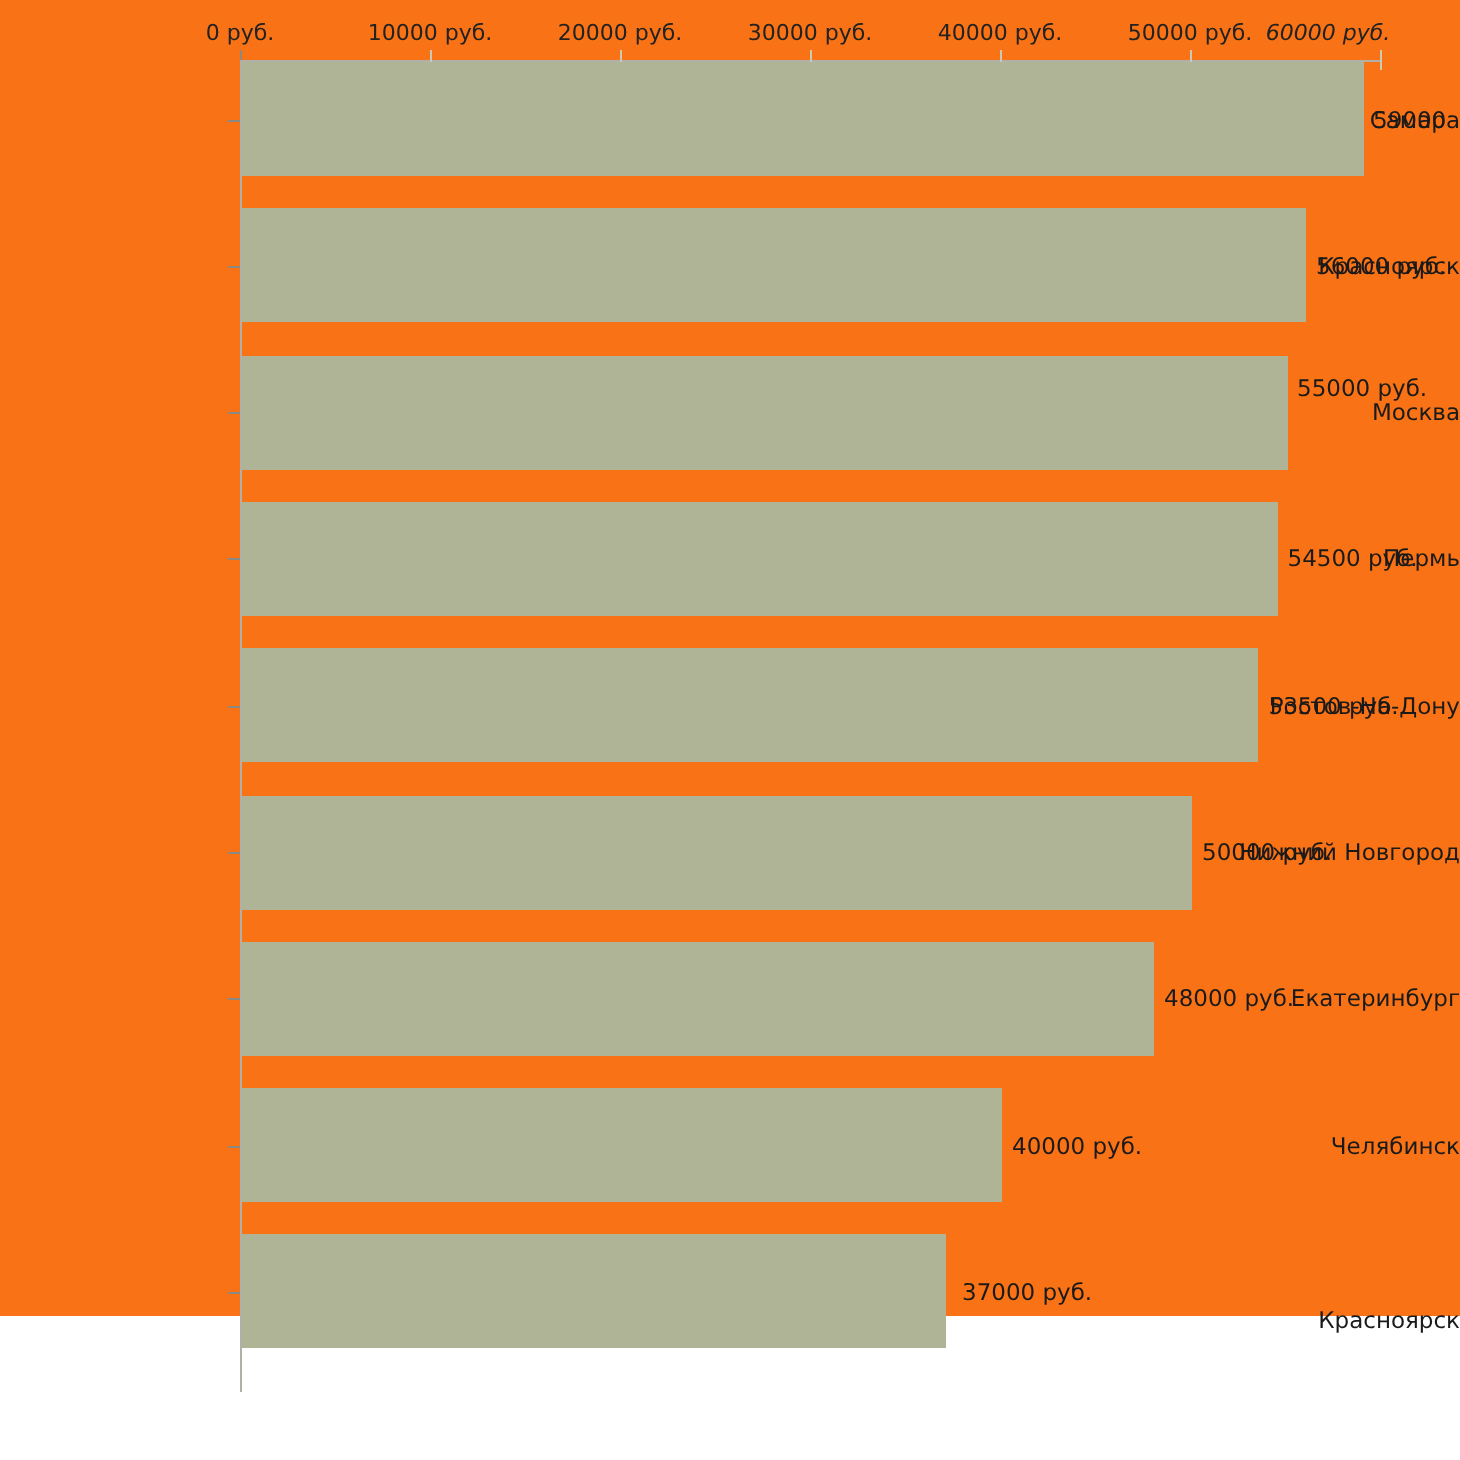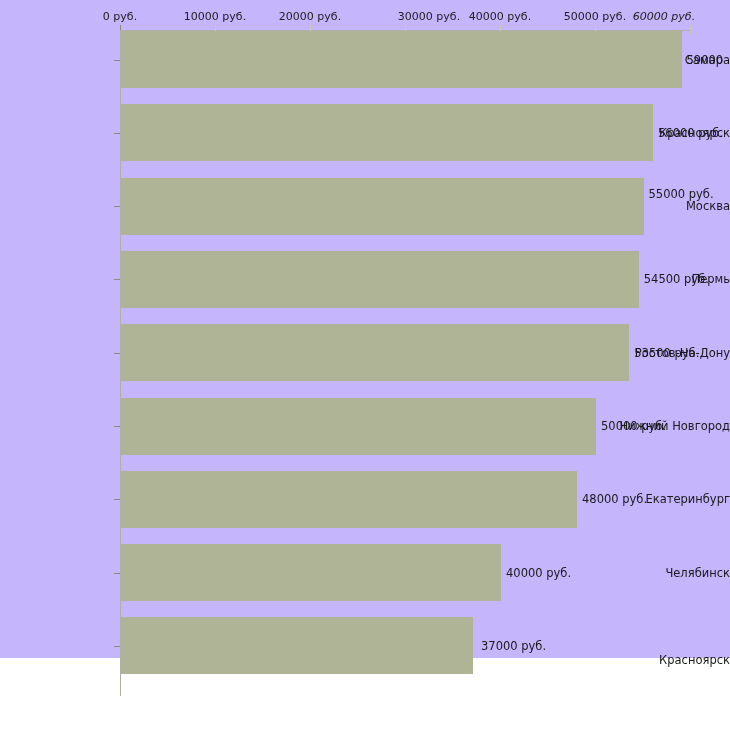--- a/index.html
+++ b/index.html
@@ -11,21 +11,21 @@
     width: 730px;
     height: 730px;
     overflow: hidden;
     font-family: "DejaVu Sans", sans-serif;
   }
 
   #chart {
     position: relative;
     width: 730px;
     height: 658px;
-    background: #c4b5fd;
+    background: #f97316;
   }
 
   
   .xaxis-line {
     position: absolute;
     left: 120px;
     top: 30px;
     width: 570px;
     height: 1px;
     background: #b0b0a8;
@@ -103,21 +103,21 @@
   <div class="xaxis-line"></div>
 
   <div id="xaxis-group">
       <div class="xtick-zero" style="left: 120px;"></div>
       <div class="xlabel" style="left: 120px;">0 руб.</div>
       <div class="xtick" style="left: 215px;"></div>
       <div class="xlabel" style="left: 215px;">10000 руб.</div>
       <div class="xtick" style="left: 310px;"></div>
       <div class="xlabel" style="left: 310px;">20000 руб.</div>
       <div class="xtick" style="left: 405px;"></div>
-      <div class="xlabel" style="left: 429px; text-align: right;">30000 руб.</div>
+      <div class="xlabel" style="left: 405px; text-align: right;">30000 руб.</div>
       <div class="xtick" style="left: 500px;"></div>
       <div class="xlabel" style="left: 500px;">40000 руб.</div>
       <div class="xtick" style="left: 595px;"></div>
       <div class="xlabel" style="left: 595px;">50000 руб.</div>
       <div class="xtick" style="left: 690px;"></div>
       <div class="xlabel" style="left: 664px; font-style: italic;">60000 руб.</div>
     </div>
 
   <div class="yaxis-line"></div>
 

